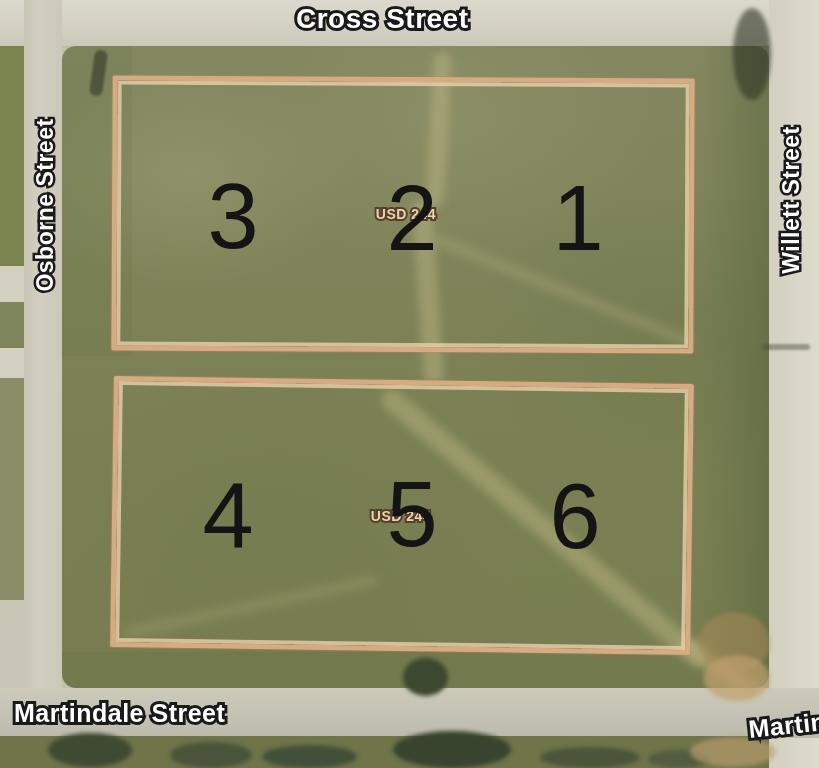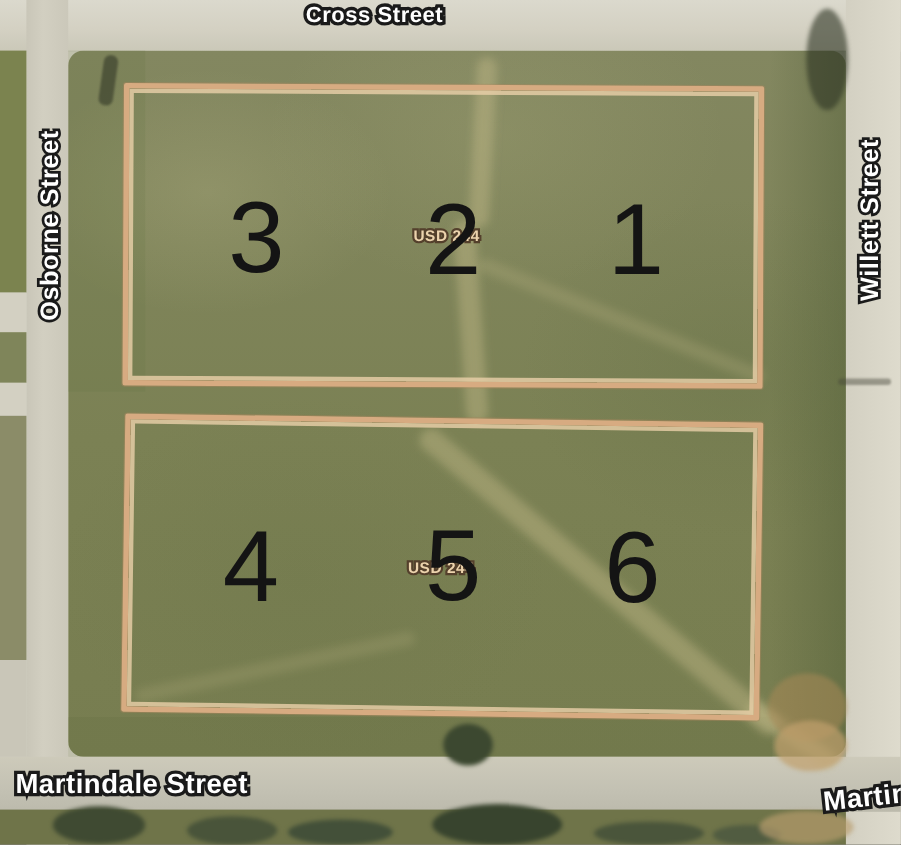--- a/index.html
+++ b/index.html
@@ -90,21 +90,21 @@
   .n2{left:347px;top:163px;}
   .n1{left:513px;top:163px;}
   .n4{left:163px;top:460px;}
   .n5{left:347px;top:459px;}
   .n6{left:510px;top:461px;}
   
   .street-label{
     white-space:nowrap;font-weight:700;color:#fff;letter-spacing:.5px;
     -webkit-text-stroke:6px #1a1a1a;paint-order:stroke fill;
   }
-  .st-cross{left:278px;top:3px;font-size:20px;}
+  .st-cross{left:296px;top:3px;font-size:28px;}
   .st-osborne{left:45px;top:205px;font-size:23px;-webkit-text-stroke:5px #1a1a1a;
     transform:translate(-50%,-50%) rotate(-90deg);}
   .st-willett{left:791px;top:200px;font-size:23px;-webkit-text-stroke:5px #1a1a1a;
     transform:translate(-50%,-50%) rotate(-90deg);}
   .st-martindale{left:14px;top:699px;font-size:25px;}
   .st-martindale-r{left:748px;top:704px;font-size:25px;transform:rotate(-6deg);}
 </style>
 </head>
 <body>
 

